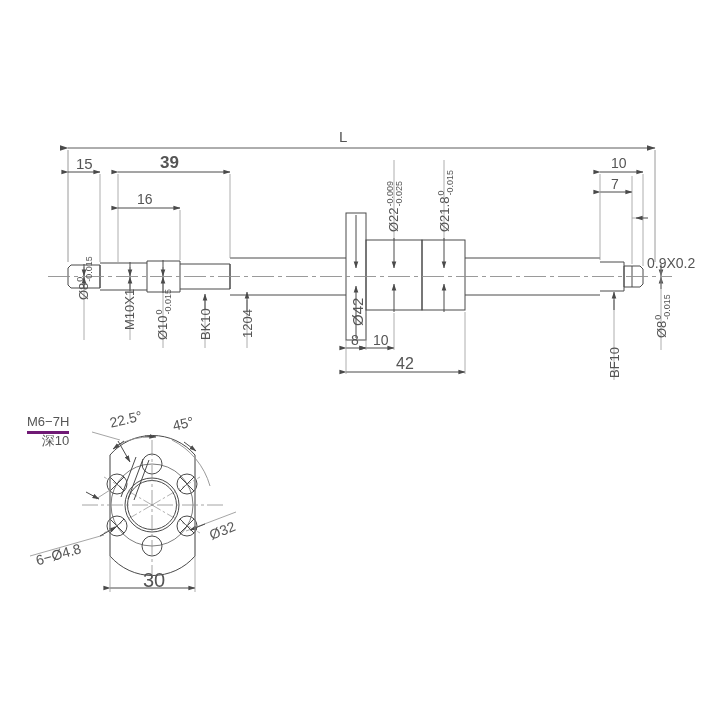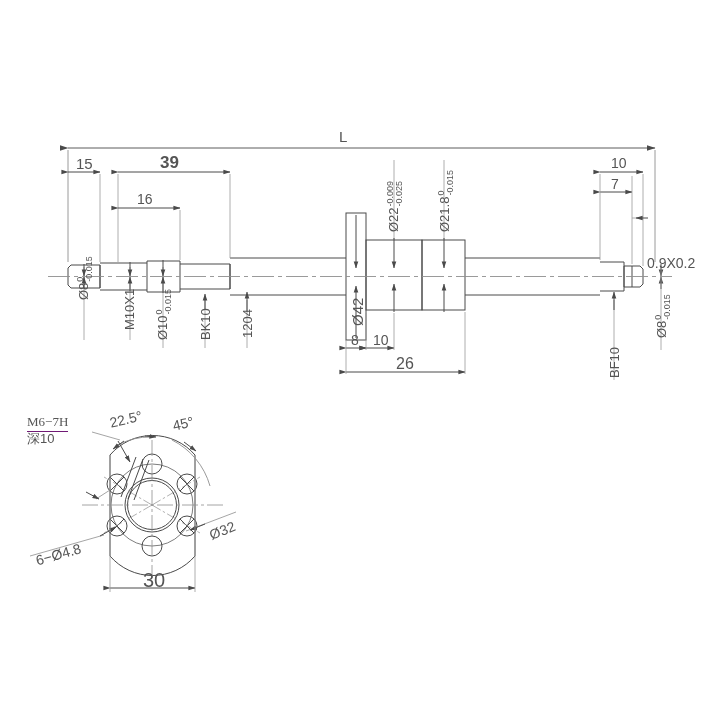--- a/index.html
+++ b/index.html
@@ -355,21 +355,21 @@
               font-family:'Liberation Sans',sans-serif;">
     <span>Ø21.8</span><span style="display:inline-block;vertical-align:middle;line-height:1;font-size:9px;
               margin-left:1px;text-align:left;">
       <span style="display:block">0</span>
       <span style="display:block">-0.015</span>
     </span>
   </div>
 
   <div class="lbl" style="left:351px;top:332px;font-size:14px;">8</div>
   <div class="lbl" style="left:373px;top:332px;font-size:14px;">10</div>
-  <div class="lbl" style="left:396px;top:355px;font-size:16px;">26</div>
+  <div class="lbl" style="left:396px;top:355px;font-size:16px;">42</div>
 
   <div class="lbl" style="left:611px;top:155px;font-size:14px;">10</div>
   <div class="lbl" style="left:611px;top:176px;font-size:14px;">7</div>
 
   <div class="lbl" style="left:647px;top:208px;font-size:14px;margin-top:47px;">0.9X0.2</div>
 
   <div style="position:absolute;left:607px;top:378px;transform:rotate(-90deg);
               transform-origin:left top;white-space:nowrap;font-size:13px;color:#555;
               font-family:'Liberation Sans',sans-serif;">BF10</div>
 
@@ -378,22 +378,22 @@
               font-family:'Liberation Sans',sans-serif;">
     <span>Ø8</span><span style="display:inline-block;vertical-align:middle;line-height:1;font-size:9px;
               margin-left:1px;text-align:left;">
       <span style="display:block">0</span>
       <span style="display:block">-0.015</span>
     </span>
   </div>
 
   <div style="position:absolute;left:27px;top:415px;font-size:13px;color:#555;
               line-height:1.15;font-family:'Liberation Sans',sans-serif;">
-    <div style="border-bottom:1px solid #701a75;padding-bottom:1px;font-family:Liberation Serif, serif;">M6−7H</div>
-    <div style="text-align:left;">深10</div>
+    <div style="border-bottom:3px solid #701a75;padding-bottom:1px;">M6−7H</div>
+    <div style="text-align:right;">深10</div>
   </div>
 
   <div style="position:absolute;left:108px;top:415px;transform:rotate(-13deg);
               transform-origin:left top;white-space:nowrap;font-size:14px;color:#555;
               font-family:'Liberation Sans',sans-serif;">22.5°</div>
 
   <div style="position:absolute;left:171px;top:418px;transform:rotate(-13deg);
               transform-origin:left top;white-space:nowrap;font-size:14px;color:#555;
               font-family:'Liberation Sans',sans-serif;">45°</div>
 

